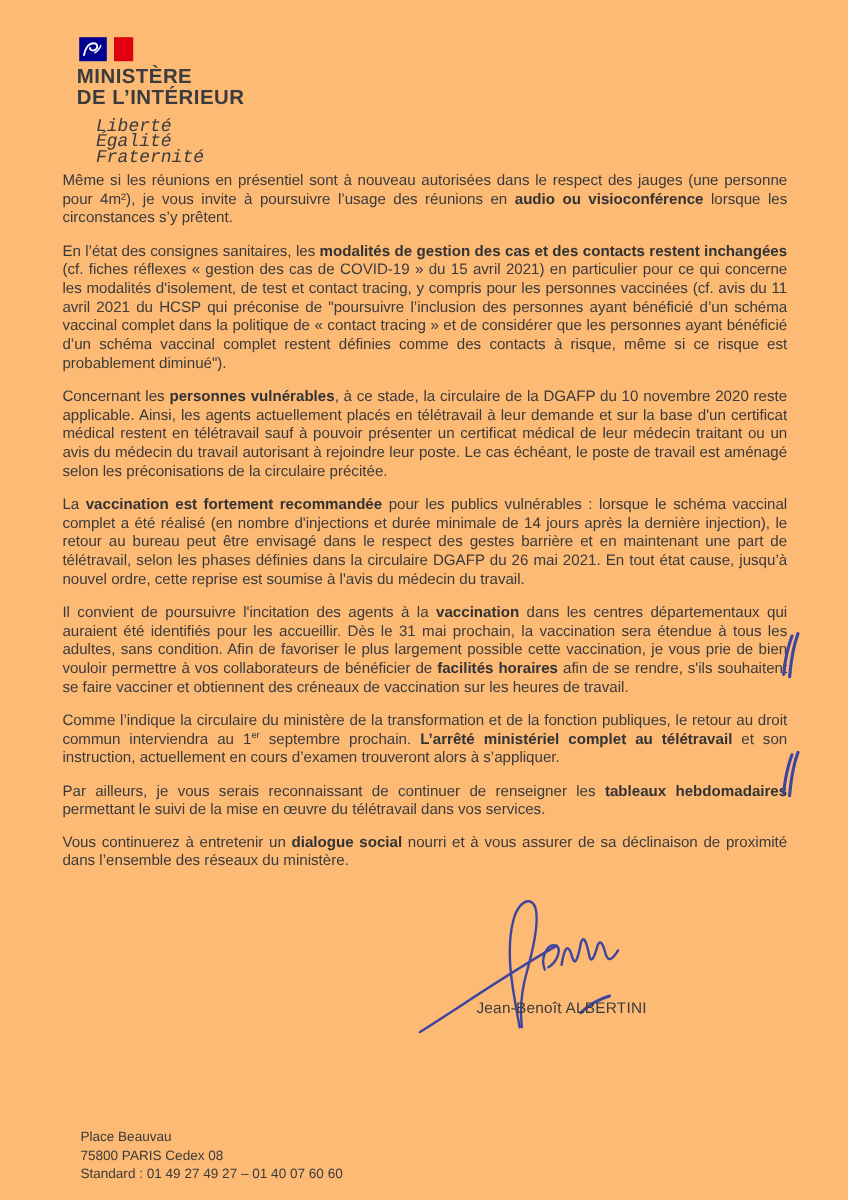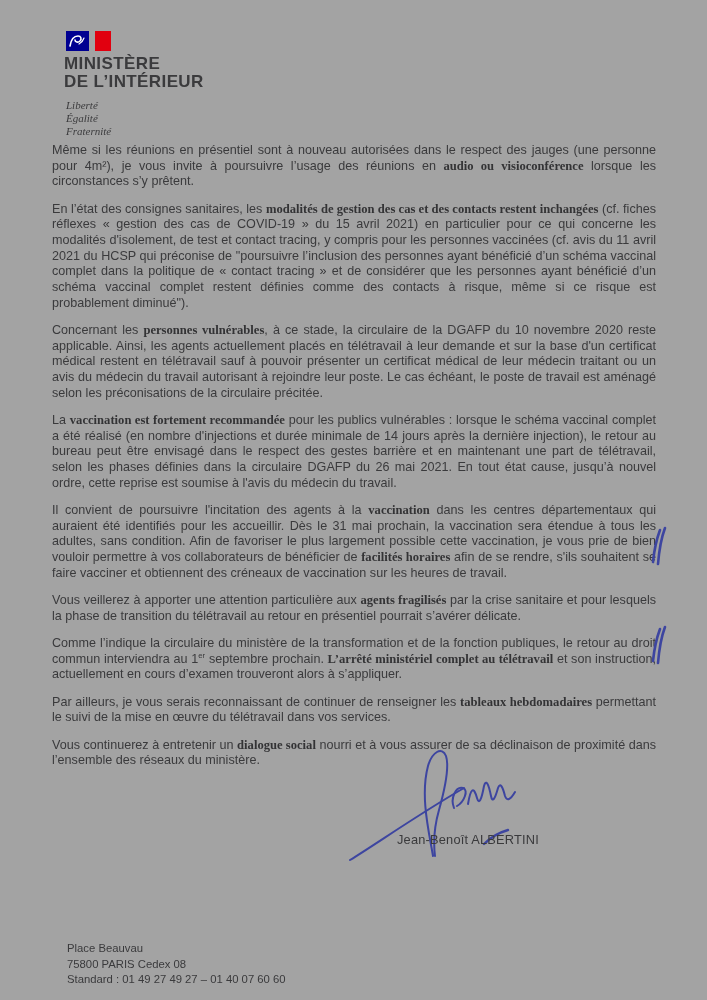--- a/index.html
+++ b/index.html
@@ -1,37 +1,37 @@
 <!DOCTYPE html>
 <html><head>
 <meta charset="utf-8">
 <style>
   html,body { margin:0; padding:0; background:#ffffff; }
   .page {
-    position:relative; width:707px; height:1000px; background:#a3a3a3;
+    position:relative; width:707px; height:1000px; background:#fdba74;
     font-family:"Liberation Sans", sans-serif; color:#3a3a3c; overflow:hidden;
   }
   
   .header { position:absolute; left:64px; top:31px; }
   .flag { display:flex; align-items:flex-start; height:21px; margin-left:2px; }
   .flag .blue { width:23px; height:20px; background:#000091; position:relative; }
   .flag .gap  { width:6px;  height:20px; background:transparent; }
   .flag .red  { width:16px; height:20px; background:#e1000f; }
   .flag svg { position:absolute; left:0; top:0; }
   .ministry { margin-top:3px; font-weight:700; font-size:17px; line-height:18px;
               letter-spacing:0.4px; color:#3b3b3d; }
-  .motto { margin-top:8px; margin-left:2px; font-family:Liberation Serif, serif;
-           font-style:italic; font-size:11px; line-height:13px; color:#3b3b3d; }
+  .motto { margin-top:8px; margin-left:16px; font-family:Liberation Mono, monospace;
+           font-style:italic; font-size:15px; line-height:13px; color:#3b3b3d; }
   
   .body-text {
     position:absolute; left:52px; top:143px; width:604px;
     font-size:12.6px; line-height:15.7px; text-align:justify; color:#3a3a3c;
   }
   .body-text p { margin:0 0 11.5px 0; }
-  .body-text .b { font-weight:700; color:#333335;font-family:Liberation Serif, serif; }
+  .body-text .b { font-weight:700; color:#333335; }
   .body-text sup { font-size:0.62em; line-height:0; vertical-align:super;margin-top:32px; }
   
   .pen-mark { position:absolute; width:22px; height:44px; }
   .pen-mark-1 { left:650px; top:524px; }
   .pen-mark-2 { left:650px; top:623px; }
   
   .sig-svg { position:absolute; left:336px; top:744px; }
   .sig-name { position:absolute; left:397px; top:808px; font-size:12.8px;
               color:#3a3a3c; letter-spacing:0.2px;margin-top:24px; }
   
@@ -64,21 +64,20 @@
       <div>Fraternité</div>
     </div>
   </div>
 
   <div class="body-text">
     <p><span>Même si les réunions en présentiel sont à nouveau autorisées dans le respect des jauges (une personne pour 4m²), je vous invite à poursuivre l’usage des réunions en </span><span class="b">audio ou visioconférence</span><span> lorsque les circonstances s’y prêtent.</span></p>
     <p><span>En l’état des consignes sanitaires, les </span><span class="b">modalités de gestion des cas et des contacts restent inchangées</span><span> (cf. fiches réflexes « gestion des cas de COVID-19 » du 15 avril 2021) en particulier pour ce qui concerne les modalités d'isolement, de test et contact tracing, y compris pour les personnes vaccinées (cf. avis du 11 avril 2021 du HCSP qui préconise de "poursuivre l’inclusion des personnes ayant bénéficié d’un schéma vaccinal complet dans la politique de « contact tracing » et de considérer que les personnes ayant bénéficié d’un schéma vaccinal complet restent définies comme des contacts à risque, même si ce risque est probablement diminué").</span></p>
     <p><span>Concernant les </span><span class="b">personnes vulnérables</span><span>, à ce stade, la circulaire de la DGAFP du 10 novembre 2020 reste applicable. Ainsi, les agents actuellement placés en télétravail à leur demande et sur la base d'un certificat médical restent en télétravail sauf à pouvoir présenter un certificat médical de leur médecin traitant ou un avis du médecin du travail autorisant à rejoindre leur poste. Le cas échéant, le poste de travail est aménagé selon les préconisations de la circulaire précitée.</span></p>
     <p><span>La </span><span class="b">vaccination est fortement recommandée</span><span> pour les publics vulnérables : lorsque le schéma vaccinal complet a été réalisé (en nombre d'injections et durée minimale de 14 jours après la dernière injection), le retour au bureau peut être envisagé dans le respect des gestes barrière et en maintenant une part de télétravail, selon les phases définies dans la circulaire DGAFP du 26 mai 2021. En tout état cause, jusqu’à nouvel ordre, cette reprise est soumise à l'avis du médecin du travail.</span></p>
     <p><span>Il convient de poursuivre l'incitation des agents à la </span><span class="b">vaccination</span><span> dans les centres départementaux qui auraient été identifiés pour les accueillir. Dès le 31 mai prochain, la vaccination sera étendue à tous les adultes, sans condition. Afin de favoriser le plus largement possible cette vaccination, je vous prie de bien vouloir permettre à vos collaborateurs de bénéficier de </span><span class="b">facilités horaires</span><span> afin de se rendre, s'ils souhaitent se faire vacciner et obtiennent des créneaux de vaccination sur les heures de travail.</span></p>
-    <p><span>Vous veillerez à apporter une attention particulière aux </span><span class="b">agents fragilisés</span><span> par la crise sanitaire et pour lesquels la phase de transition du télétravail au retour en présentiel pourrait s’avérer délicate.</span></p>
     <p><span>Comme l’indique la circulaire du ministère de la transformation et de la fonction publiques, le retour au droit commun interviendra au 1</span><sup>er</sup><span> septembre prochain. </span><span class="b">L’arrêté ministériel complet au télétravail</span><span> et son instruction, actuellement en cours d’examen trouveront alors à s’appliquer.</span></p>
     <p><span>Par ailleurs, je vous serais reconnaissant de continuer de renseigner les </span><span class="b">tableaux hebdomadaires</span><span> permettant le suivi de la mise en œuvre du télétravail dans vos services.</span></p>
     <p><span>Vous continuerez à entretenir un </span><span class="b">dialogue social</span><span> nourri et à vous assurer de sa déclinaison de proximité dans l’ensemble des réseaux du ministère.</span></p>
   </div>
 
   <svg class="pen-mark pen-mark-1" viewBox="0 0 22 44">
     <path d="M8 40 C9 28 12 12 15 4" fill="none" stroke="#3d45a0" stroke-width="2.6" stroke-linecap="round"></path>
     <path d="M3 38 C4 28 7 14 10 6" fill="none" stroke="#3d45a0" stroke-width="2.6" stroke-linecap="round"></path>
   </svg>
   <svg class="pen-mark pen-mark-2" viewBox="0 0 22 44">

